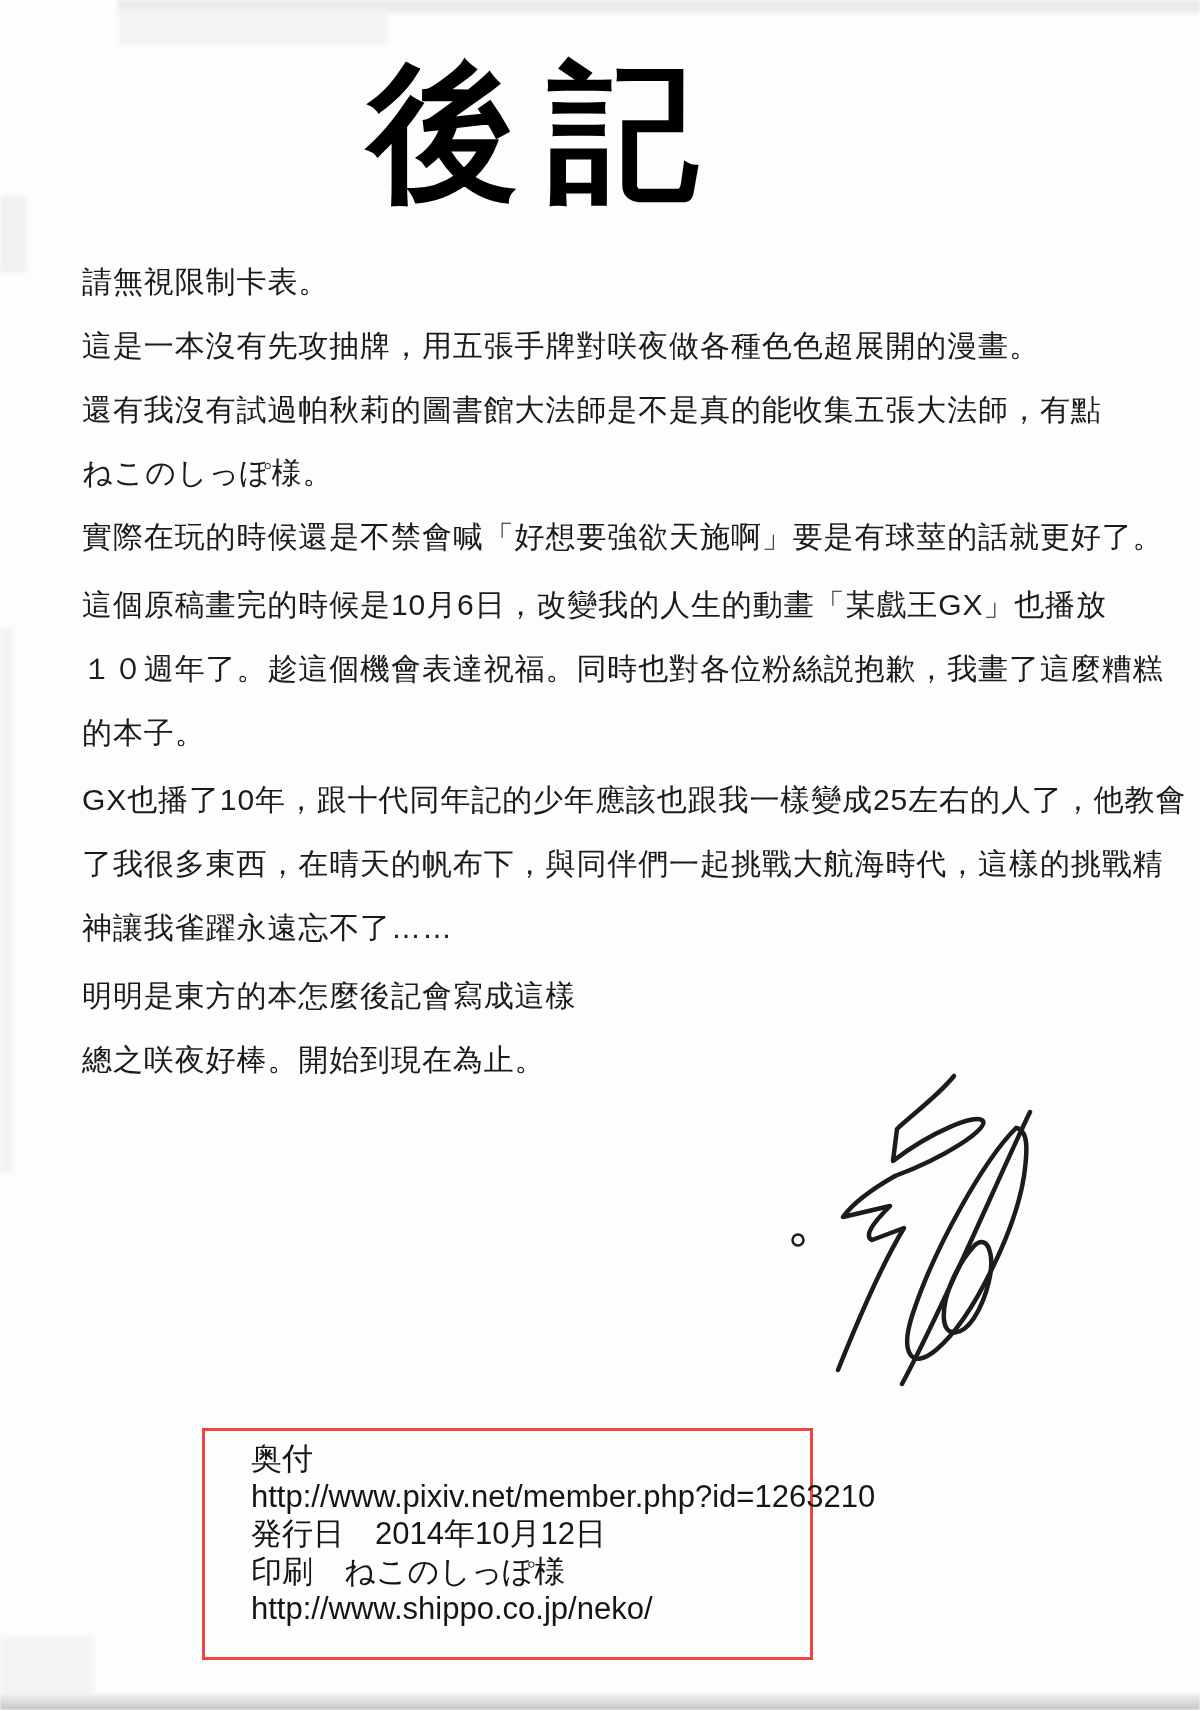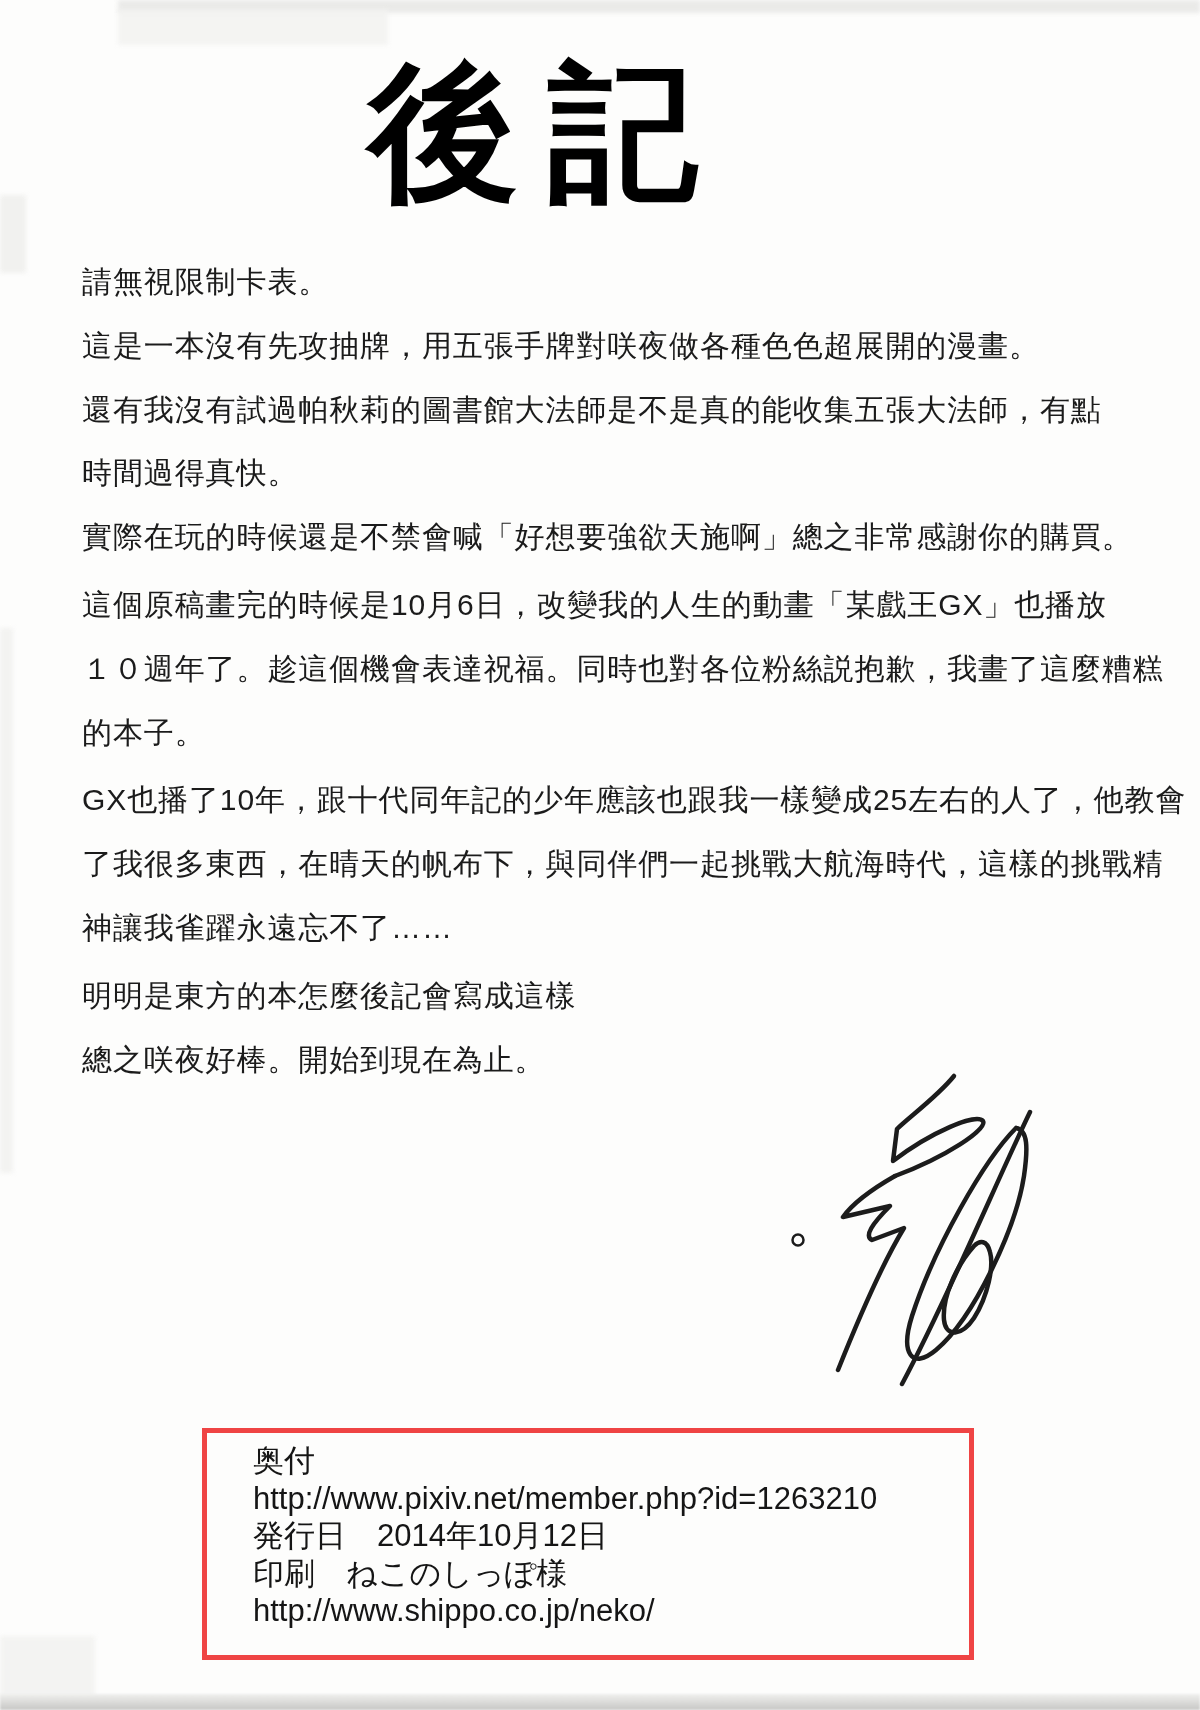--- a/index.html
+++ b/index.html
@@ -57,22 +57,22 @@
   .signature path, .signature circle {
     fill:none; stroke:#1c1c1c; stroke-linecap:round; stroke-linejoin:round;
   }
   .signature path { stroke-width:4.5; }
   .signature circle { stroke-width:2.5; }
 
   
   .colophon {
     position:absolute;
     left:202px; top:1428px;
-    width:772px; height:232px;
-    border:5px solid #ef4444;
+    width:611px; height:232px;
+    border:3px solid #ef4444;
     box-sizing:border-box;
     padding:9px 0 0 46px;
     font-size:31px;
     line-height:37.5px;
     color:#151515;
   }
   .cline { white-space:nowrap; }
 </style>
 </head>
 <body>
@@ -86,22 +86,22 @@
   <div class="artifact a-bl"></div>
   <div class="artifact a-bottom"></div>
 
   <h1 class="title">後記</h1>
 
   <div class="body-text">
     <div class="para">
       <div class="line">請無視限制卡表。</div>
       <div class="line">這是一本沒有先攻抽牌，用五張手牌對咲夜做各種色色超展開的漫畫。</div>
       <div class="line">還有我沒有試過帕秋莉的圖書館大法師是不是真的能收集五張大法師，有點</div>
-      <div class="line">時間過得真快。</div>
-      <div class="line">實際在玩的時候還是不禁會喊「好想要強欲天施啊」總之非常感謝你的購買。</div>
+      <div class="line">ねこのしっぽ様。</div>
+      <div class="line">實際在玩的時候還是不禁會喊「好想要強欲天施啊」要是有球莖的話就更好了。</div>
     </div>
     <div class="para">
       <div class="line">這個原稿畫完的時候是10月6日，改變我的人生的動畫「某戲王GX」也播放</div>
       <div class="line">１０週年了。趁這個機會表達祝福。同時也對各位粉絲説抱歉，我畫了這麼糟糕</div>
       <div class="line">的本子。</div>
     </div>
     <div class="para">
       <div class="line">GX也播了10年，跟十代同年記的少年應該也跟我一樣變成25左右的人了，他教會</div>
       <div class="line">了我很多東西，在晴天的帆布下，與同伴們一起挑戰大航海時代，這樣的挑戰精</div>
       <div class="line">神讓我雀躍永遠忘不了……</div>

